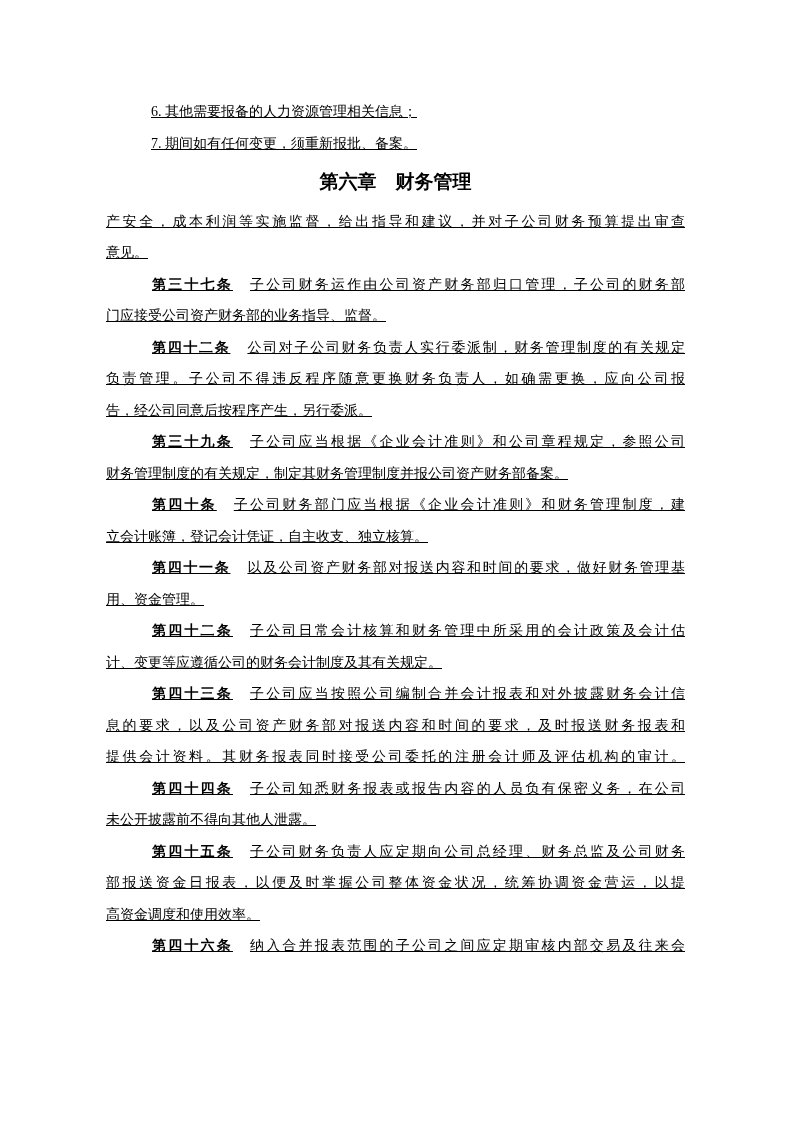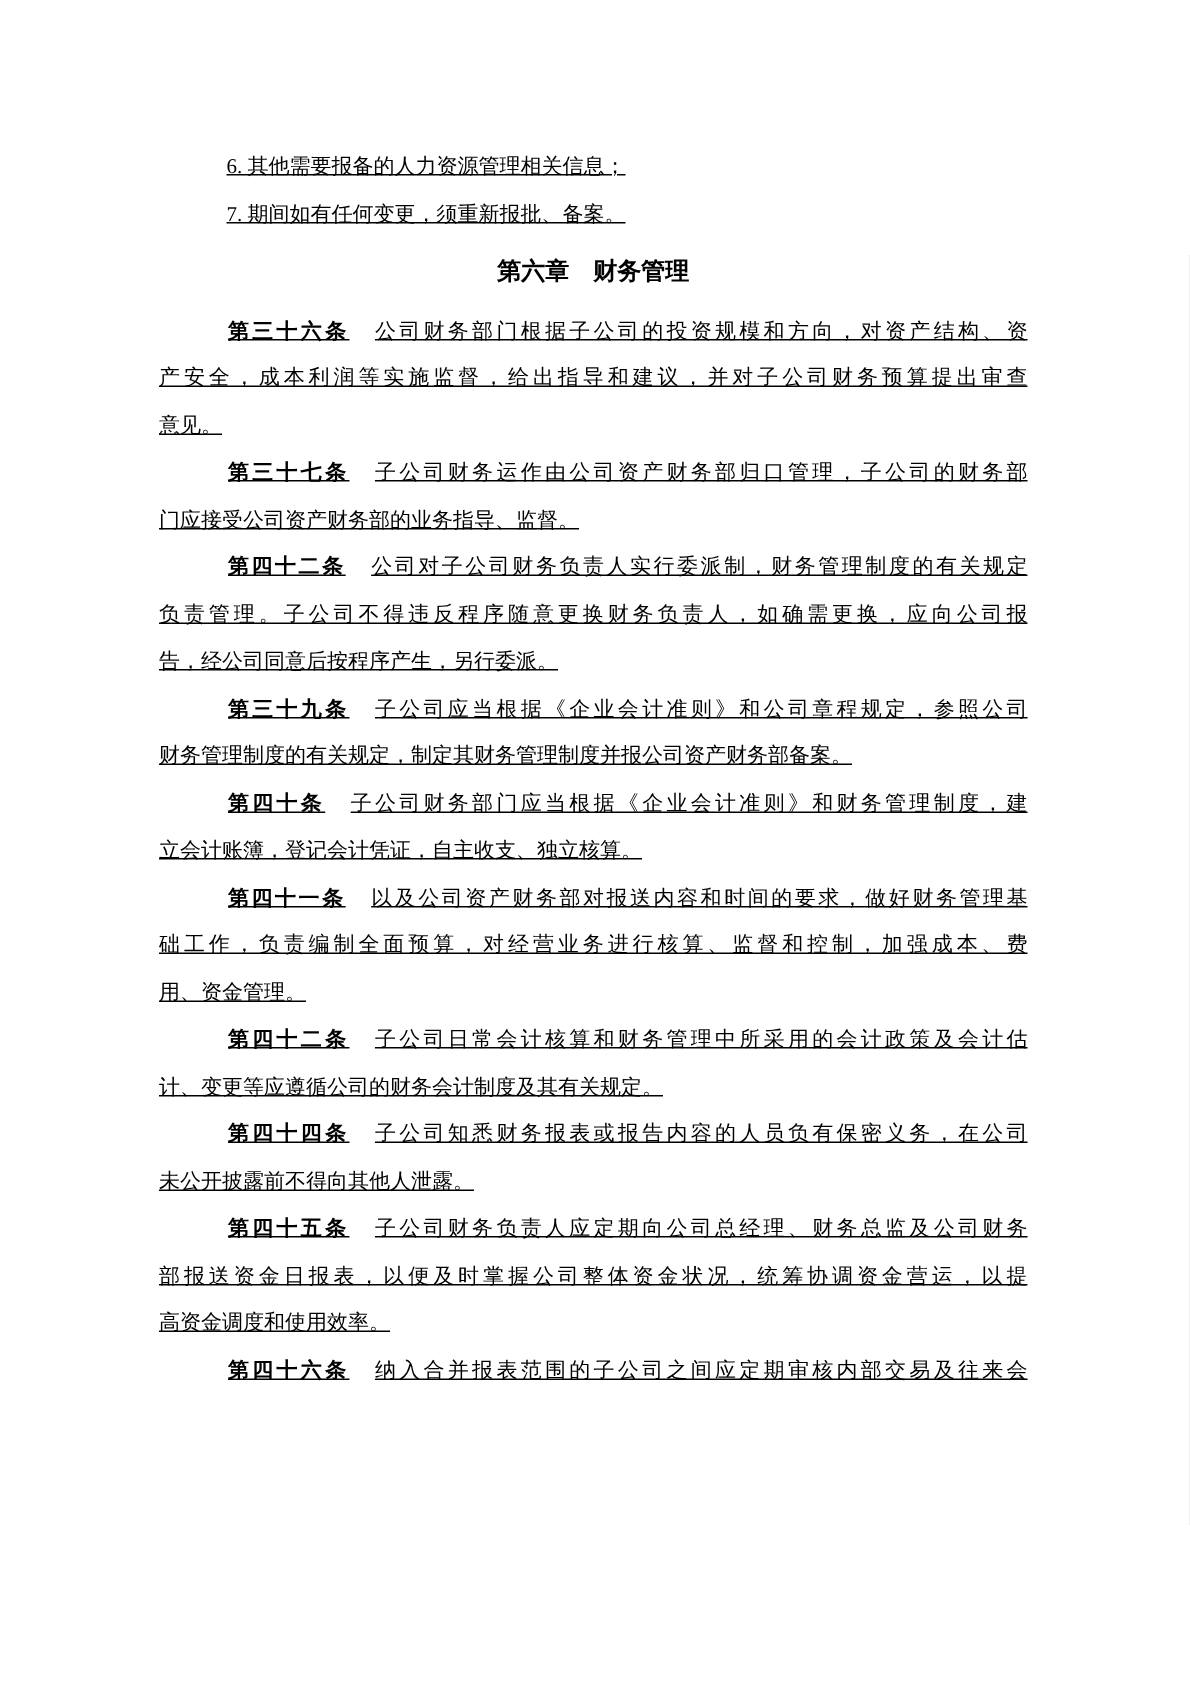--- a/index.html
+++ b/index.html
@@ -41,21 +41,21 @@
   }
   .line.first {
     text-indent: 46px;
   }
   .art-label {
     font-weight: 700;
     margin-right: 17px;
   }
   .chapter-heading {
     margin: 7px 0 8px 0;
-    font-size: 16px;
+    font-size: 19px;
     line-height: 31.5px;
     font-weight: 700;
     text-align: center;
     text-align-last: center;
   }
   .article {
     margin: 0;
   }
 </style>
 </head>
@@ -63,21 +63,20 @@
 
 <div class="page">
   <div class="content">
     <div id="list-items">
         <div class="line item-line">6. 其他需要报备的人力资源管理相关信息；</div>
         <div class="line item-line">7. 期间如有任何变更，须重新报批、备案。</div>
       </div>
     <h2 class="chapter-heading">第六章　财务管理</h2>
     <div id="articles">
         <div class="article">
-          <div class="line body-line first"><b class="art-label">第三十六条</b><span>公司财务部门根据子公司的投资规模和方向，对资产结构、资</span></div>
           <div class="line body-line">产安全，成本利润等实施监督，给出指导和建议，并对子公司财务预算提出审查</div>
           <div class="line body-line short">意见。</div>
         </div>
         <div class="article">
           <div class="line body-line first"><b class="art-label">第三十七条</b><span>子公司财务运作由公司资产财务部归口管理，子公司的财务部</span></div>
           <div class="line body-line short">门应接受公司资产财务部的业务指导、监督。</div>
         </div>
         <div class="article">
           <div class="line body-line first"><b class="art-label">第四十二条</b><span>公司对子公司财务负责人实行委派制，财务管理制度的有关规定</span></div>
           <div class="line body-line">负责管理。子公司不得违反程序随意更换财务负责人，如确需更换，应向公司报</div>
@@ -86,26 +85,30 @@
         <div class="article">
           <div class="line body-line first"><b class="art-label">第三十九条</b><span>子公司应当根据《企业会计准则》和公司章程规定，参照公司</span></div>
           <div class="line body-line short">财务管理制度的有关规定，制定其财务管理制度并报公司资产财务部备案。</div>
         </div>
         <div class="article">
           <div class="line body-line first"><b class="art-label">第四十条</b><span>子公司财务部门应当根据《企业会计准则》和财务管理制度，建</span></div>
           <div class="line body-line short">立会计账簿，登记会计凭证，自主收支、独立核算。</div>
         </div>
         <div class="article">
           <div class="line body-line first"><b class="art-label">第四十一条</b><span>以及公司资产财务部对报送内容和时间的要求，做好财务管理基</span></div>
-          <div class="line body-line">础工作，负责编制全面预算，对经营业务进行核算、监督和控制，加强成本、费</div>
           <div class="line body-line short">用、资金管理。</div>
         </div>
         <div class="article">
           <div class="line body-line first"><b class="art-label">第四十二条</b><span>子公司日常会计核算和财务管理中所采用的会计政策及会计估</span></div>
           <div class="line body-line short">计、变更等应遵循公司的财务会计制度及其有关规定。</div>
+        </div>
+        <div class="article">
+          <div class="line body-line first"><b class="art-label">第四十三条</b><span>子公司应当按照公司编制合并会计报表和对外披露财务会计信</span></div>
+          <div class="line body-line">息的要求，以及公司资产财务部对报送内容和时间的要求，及时报送财务报表和</div>
+          <div class="line body-line">提供会计资料。其财务报表同时接受公司委托的注册会计师及评估机构的审计。</div>
         </div>
         <div class="article">
           <div class="line body-line first"><b class="art-label">第四十四条</b><span>子公司知悉财务报表或报告内容的人员负有保密义务，在公司</span></div>
           <div class="line body-line short">未公开披露前不得向其他人泄露。</div>
         </div>
         <div class="article">
           <div class="line body-line first"><b class="art-label">第四十五条</b><span>子公司财务负责人应定期向公司总经理、财务总监及公司财务</span></div>
           <div class="line body-line">部报送资金日报表，以便及时掌握公司整体资金状况，统筹协调资金营运，以提</div>
           <div class="line body-line short">高资金调度和使用效率。</div>
         </div>

